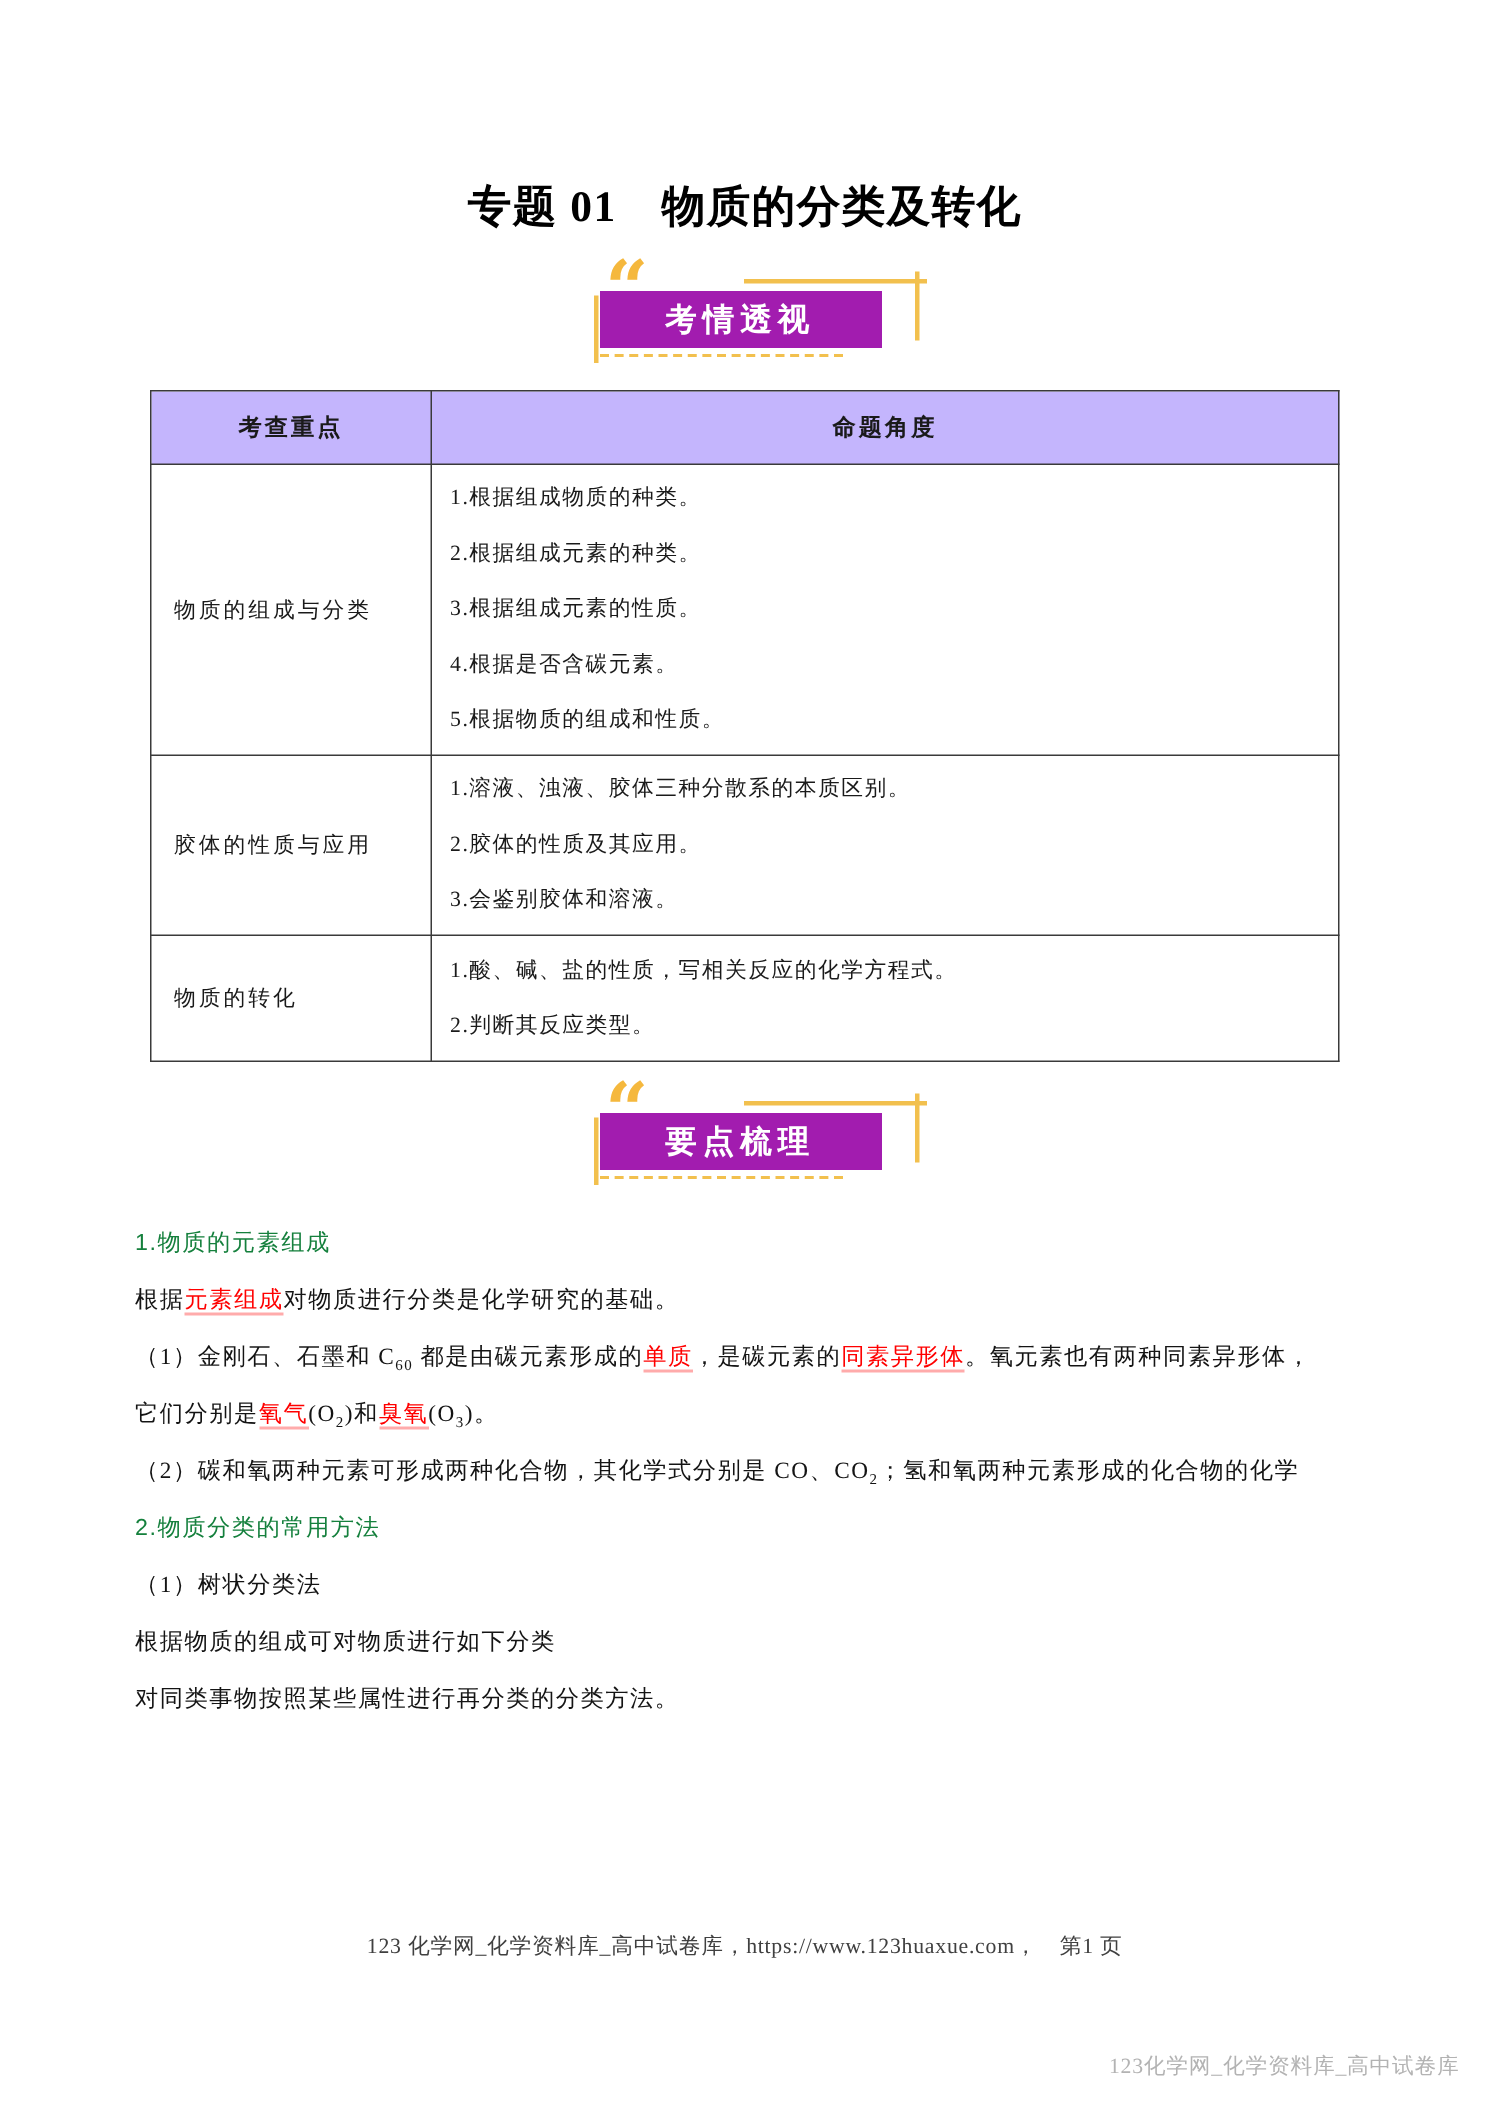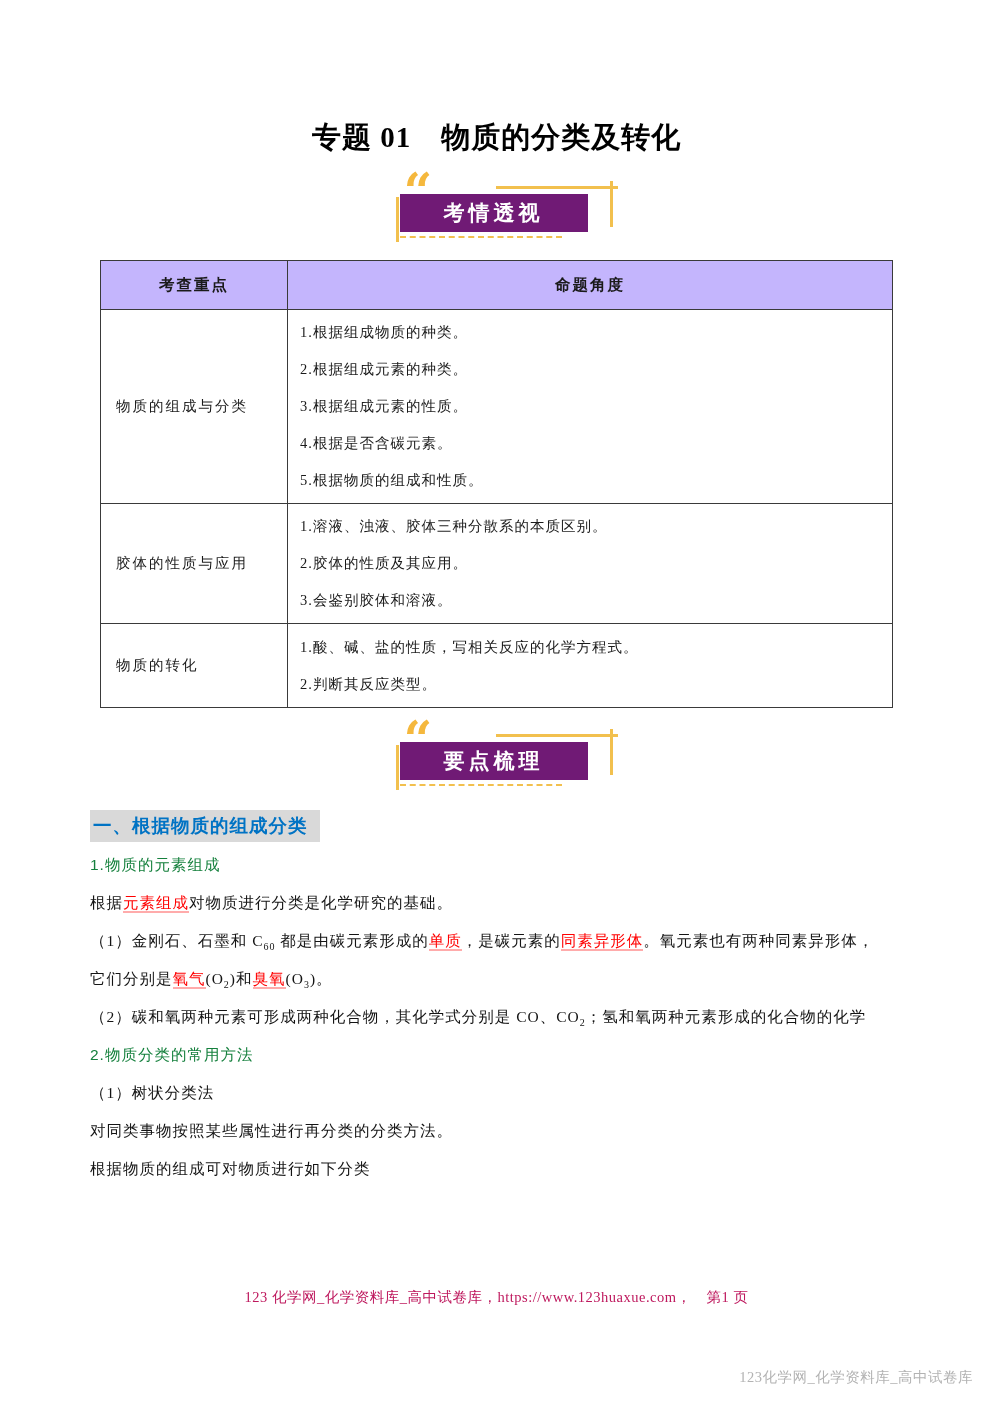--- a/index.html
+++ b/index.html
@@ -9,21 +9,21 @@
     overflow:hidden;
   }
   
   .page-title{
     position:absolute;top:118px;left:0;width:100%;text-align:center;
     font-size:29px;font-weight:bold;letter-spacing:1px;color:#000;
   }
   
   .banner{position:absolute;left:50%;transform:translateX(-50%);width:246px;height:64px;}
   .b-box{
-    position:absolute;left:26px;top:10px;width:188px;height:38px;background:#701a75;
+    position:absolute;left:26px;top:10px;width:188px;height:38px;background:#a21caf;
     display:flex;align-items:center;justify-content:center;z-index:2;
   }
   .b-box span{
     color:#ffffff;font-family:"Liberation Sans","DejaVu Sans",sans-serif;
     font-weight:bold;font-size:21px;letter-spacing:4px;
   }
   .b-quote{
     position:absolute;left:30px;top:-17px;z-index:3;color:#f5b83d;
     font-size:50px;line-height:1;font-family:"DejaVu Serif",serif;font-weight:bold;
   }
@@ -56,21 +56,21 @@
   .sub-heading{
     font-family:"Liberation Sans","DejaVu Sans",sans-serif;font-weight:normal;
     font-size:15.5px;line-height:38px;margin:0;color:#15803d;
   }
   .content p.line{margin:0;line-height:38px;}
   .kw{color:#ff0000;border-bottom:2px solid #ffabab;text-align:center;}
   .content sub,.content .chem sub{font-size:10px;line-height:0;}
   
   .page-footer{
     position:absolute;top:1288px;left:0;width:100%;text-align:center;
-    font-size:14.5px;color:#be185d;letter-spacing:0.5px;
+    font-size:14.5px;color:#404040;letter-spacing:0.5px;
   }
   .watermark{
     position:absolute;top:1368px;right:20px;color:#b3b3b3;font-size:14.5px;letter-spacing:0.5px;
   }
 </style>
 </head>
 <body>
 
 <div class="page-title">专题 01　物质的分类及转化</div>
 
@@ -130,21 +130,20 @@
   <div class="b-topline"></div>
   <div class="b-vline-right"></div>
   <div class="b-quote">“</div>
   <div class="b-box">
     <span>要点梳理</span>
   </div>
   <div class="b-dashline"></div>
 </div>
 
 <div class="content">
-  <div class="sec-heading">一、根据物质的组成分类</div>
 
   <p class="sub-heading">1.物质的元素组成</p>
 
   <p class="line">
     <span>根据</span><span class="kw">元素组成</span><span>对物质进行分类是化学研究的基础。</span>
   </p>
 
   <p class="line chem">
     <span>（1）金刚石、石墨和 C</span><sub>60</sub><span> 都是由碳元素形成的</span><span class="kw">单质</span><span>，是碳元素的</span><span class="kw">同素异形体</span><span>。氧元素也有两种同素异形体，</span>
   </p>
@@ -154,19 +153,19 @@
   </p>
 
   <p class="line chem">
     <span>（2）碳和氧两种元素可形成两种化合物，其化学式分别是 CO、CO</span><sub>2</sub><span>；氢和氧两种元素形成的化合物的化学</span>
   </p>
 
 
   <p class="sub-heading">2.物质分类的常用方法</p>
 
   <p class="line">（1）树状分类法</p>
+  <p class="line">根据物质的组成可对物质进行如下分类</p>
   <p class="line">对同类事物按照某些属性进行再分类的分类方法。</p>
-  <p class="line">根据物质的组成可对物质进行如下分类</p>
 </div>
 
 <div class="page-footer">123 化学网_化学资料库_高中试卷库，https://www.123huaxue.com，　第1 页</div>
 
 <div class="watermark">123化学网_化学资料库_高中试卷库</div>
 
 </body></html>

